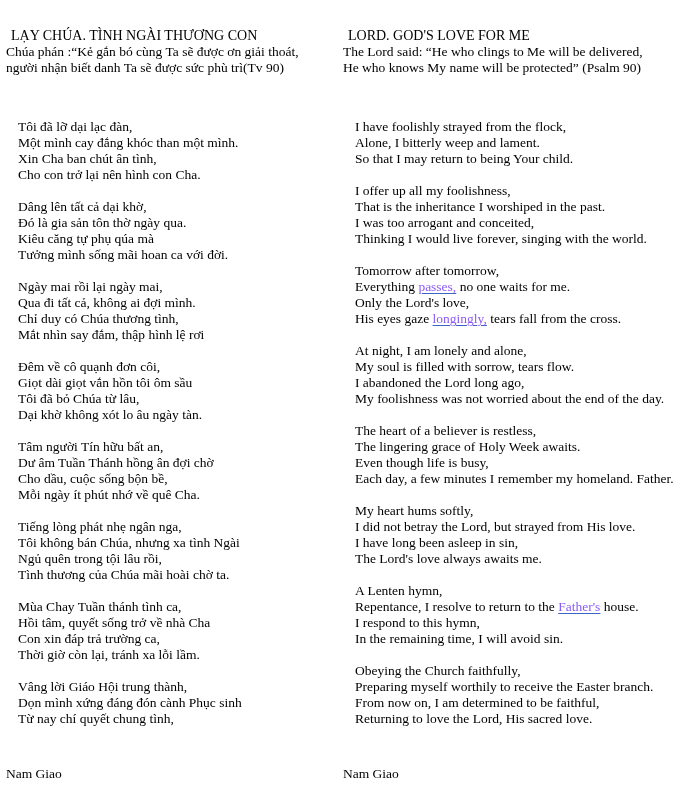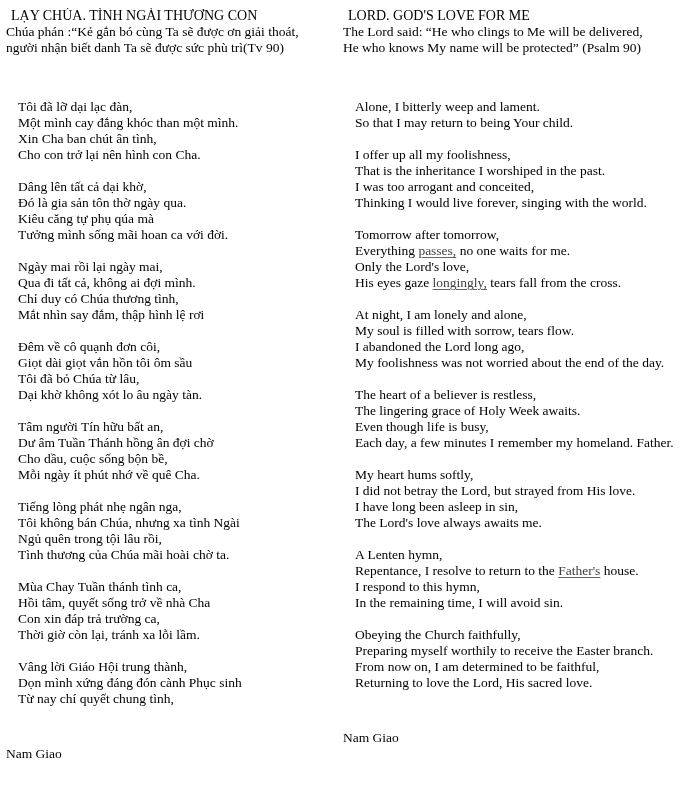--- a/index.html
+++ b/index.html
@@ -28,25 +28,25 @@
     font-size: 14px;
     font-weight: normal;
     line-height: 16px;
     white-space: pre;
   }
   .line {
     margin: 0;
     line-height: 16px;
     white-space: pre-wrap;
   }
-  .header { margin-bottom: 43px; }
+  .header { margin-bottom: 43px; margin-top: 20px; }
   .stanza { margin-bottom: 16px; margin-left: 12px; }
   .signature { margin-top: 39px; }
   .u {
-    color: #404040;
+    color: #8b5cf6;
     text-decoration: underline;
     text-decoration-color: #3b63c8;
     text-decoration-thickness: 1px;
     text-underline-offset: 2px;
     cursor: pointer;
     font-family: Liberation Serif, serif;
   }
 </style>
 </head>
 <body>
@@ -112,20 +112,21 @@
   </section>
 
   <section class="col">
     <header class="header">
       <h1 class="title">LORD. GOD'S LOVE FOR ME</h1>
       <p class="line">The Lord said: “He who clings to Me will be delivered,</p>
       <p class="line">He who knows My name will be protected” (Psalm 90)</p>
     </header>
     <div class="stanzas">
         <div class="stanza">
+          <p class="line">I have foolishly strayed from the flock,</p>
           <p class="line">Alone, I bitterly weep and lament.</p>
           <p class="line">So that I may return to being Your child.</p>
         </div>
         <div class="stanza">
           <p class="line">I offer up all my foolishness,</p>
           <p class="line">That is the inheritance I worshiped in the past.</p>
           <p class="line">I was too arrogant and conceited,</p>
           <p class="line">Thinking I would live forever, singing with the world.</p>
         </div>
         <div class="stanza">

